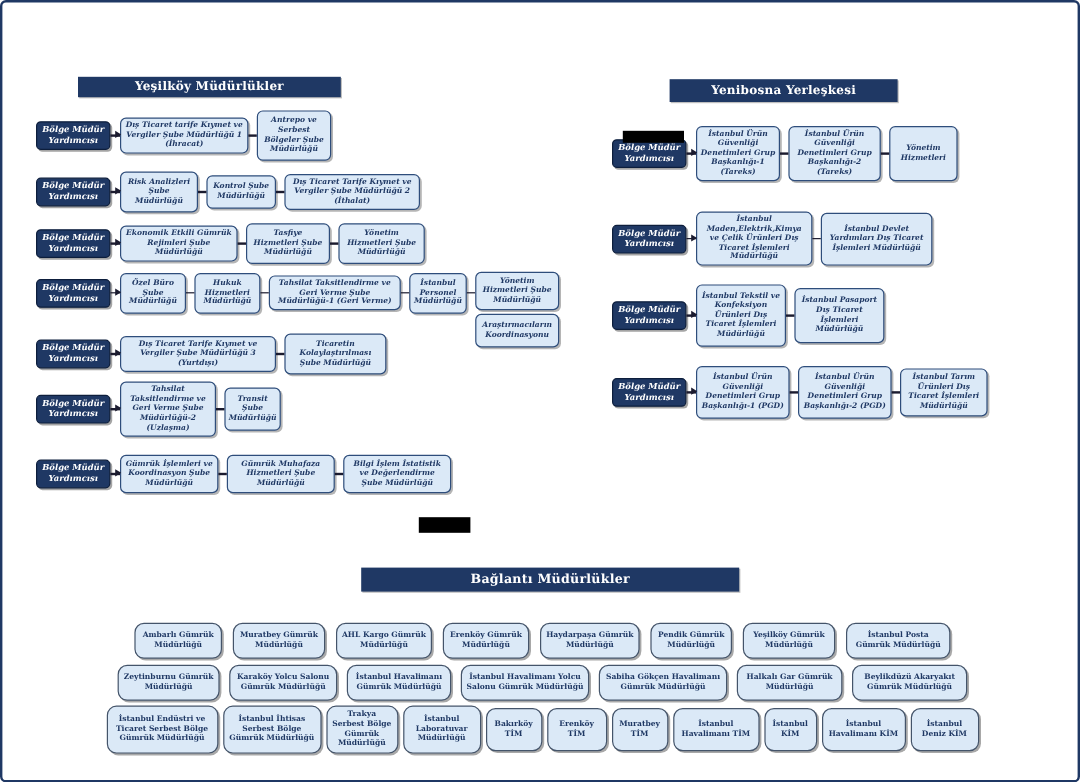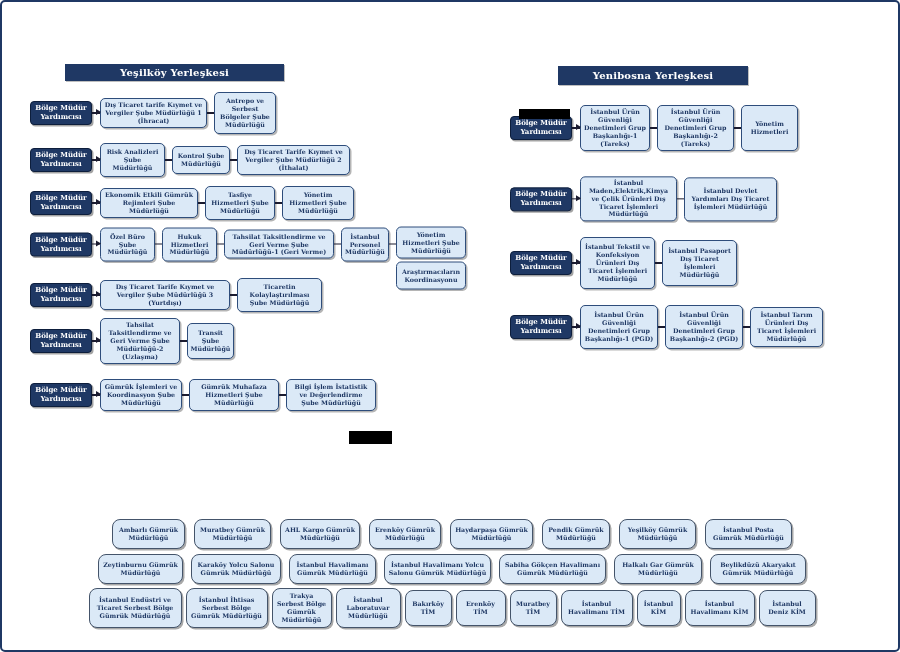--- a/index.html
+++ b/index.html
@@ -23,21 +23,21 @@
   }
   .hdr{
     position:absolute;background:var(--navy);color:#fff;font-weight:bold;
     display:flex;align-items:center;justify-content:center;font-size:10px;
     letter-spacing:.2px;box-shadow:1px 1px 0 rgba(0,0,0,.25);
   }
   #hdr-yesilkoy{left:63px;top:62px;width:219px;height:17px;}
   #hdr-yenibosna{left:556px;top:64px;width:190px;height:19px;}
   #hdr-baglanti{left:299px;top:471px;width:315px;height:20px;font-size:10.5px;}
   .org-row{
-    position:absolute;display:flex;align-items:center;transform:translateY(-50%);
+    position:absolute;display:flex;align-items:center;transform:translateY(-50%);font-style:italic;
   }
   .abox{
     background:var(--navy);border:1.5px solid #0d1e3c;border-radius:4px;
     color:#fff;font-weight:bold;font-size:7px;line-height:1.25;text-align:center;
     width:62px;min-height:24px;display:flex;align-items:center;justify-content:center;
     padding:1px 2px;box-sizing:border-box;box-shadow:1.5px 1.5px 0 rgba(90,90,90,.55);
     flex:none;
   }
   .obox{
     background:var(--box-fill);border:1.2px solid var(--box-border);border-radius:5px;
@@ -66,22 +66,23 @@
     flex:none;
   }
   .redaction{position:absolute;background:#000;z-index:5;}
   #redaction-1{left:517px;top:107px;width:51px;height:10px;}
   #redaction-2{left:347px;top:429px;width:43px;height:13px;}
 </style>
 </head>
 <body>
 
 <div class="page" id="page">
-  <div class="hdr" id="hdr-yesilkoy">Yeşilköy Yerleşkesi</div>
+  <div class="hdr" id="hdr-yesilkoy">Yeşilköy Müdürlükler</div>
   <div class="hdr" id="hdr-yenibosna">Yenibosna Yerleşkesi</div>
+  <div class="hdr" id="hdr-baglanti">Bağlantı Müdürlükler</div>
   <div class="redaction" id="redaction-1"></div>
   <div class="redaction" id="redaction-2"></div>
 <div class="org-row" style="left: 28px; top: 111px;">
       <div class="abox">Bölge Müdür Yardımcısı</div>
       <div class="conn arrow"></div>
       <div class="obox" style="width: 107px;">Dış Ticaret tarife Kıymet ve Vergiler Şube Müdürlüğü 1 (İhracat)</div>
       <div class="conn"></div>
       <div class="obox" style="width: 62px; min-height: 42px;">Antrepo ve Serbest Bölgeler Şube Müdürlüğü</div>
     </div>
     <div class="org-row" style="left: 28px; top: 158px;">

